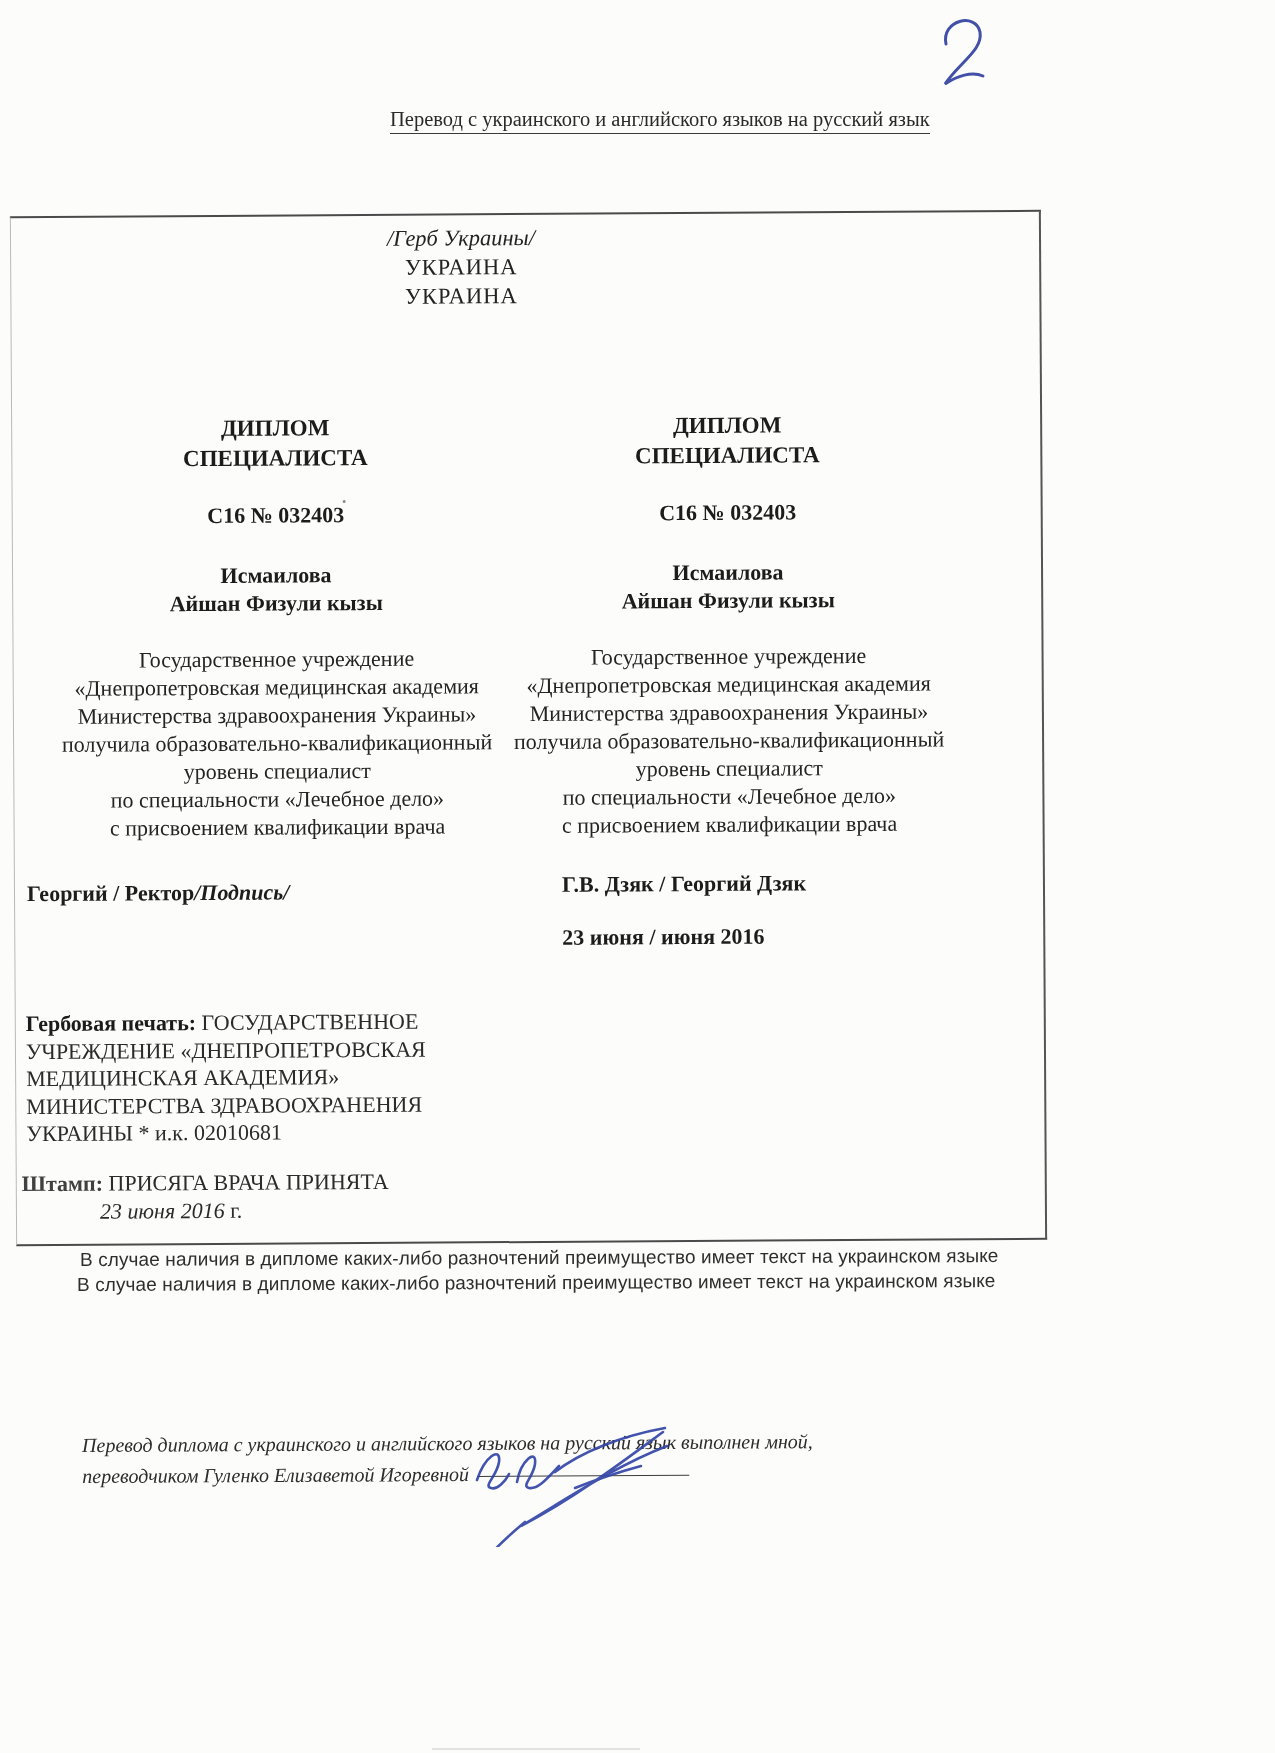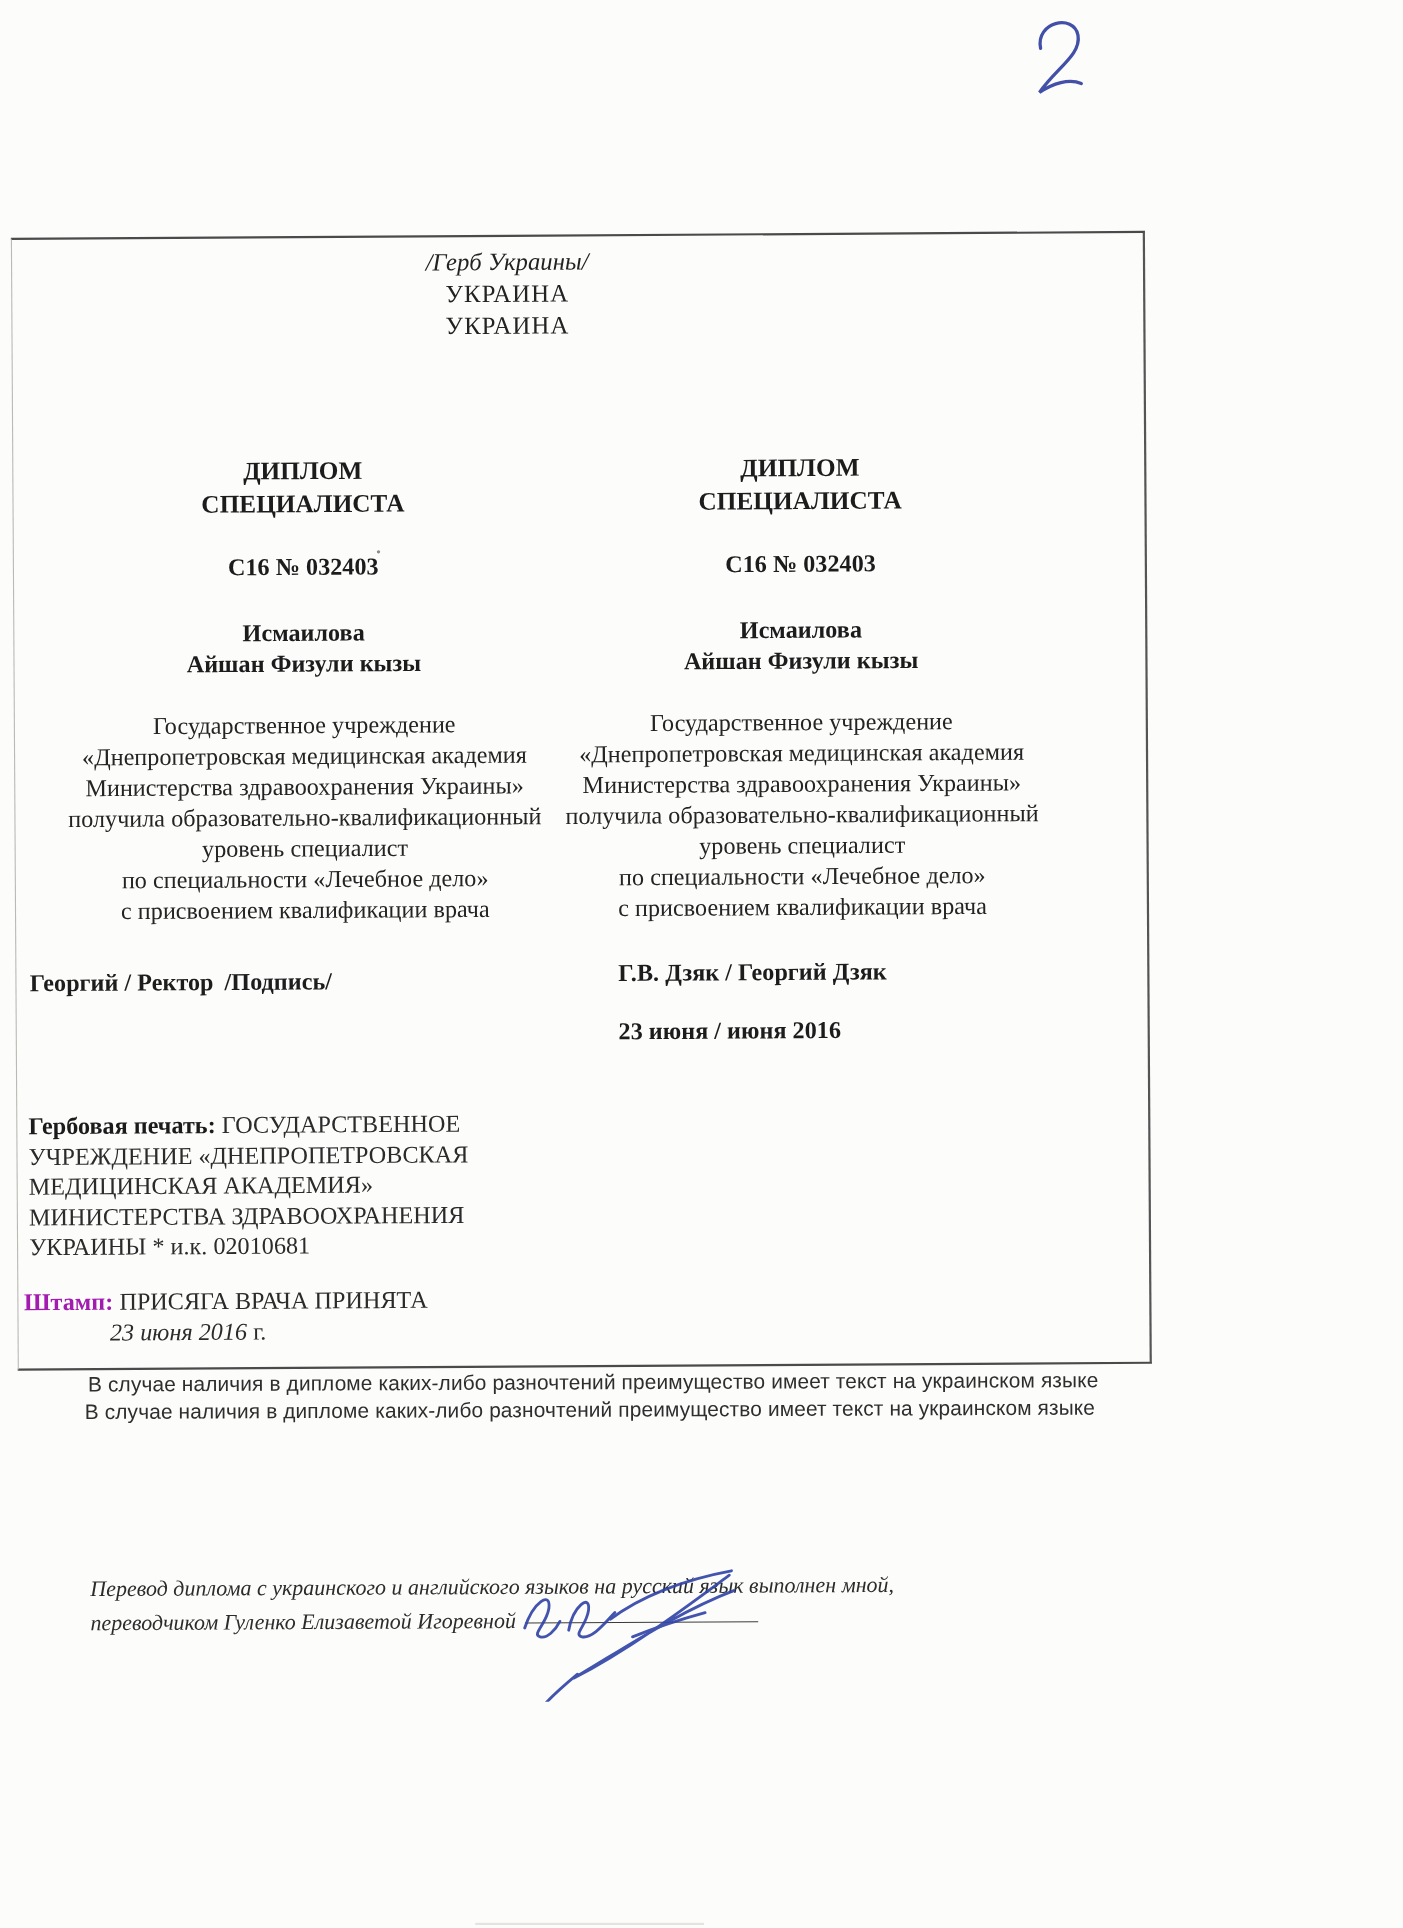--- a/index.html
+++ b/index.html
@@ -44,39 +44,39 @@
   .col-left{left:40px;}
   .col-right{left:492px;}
   .col-title{font-weight:bold;font-size:23px;line-height:30px;color:#1c1c1c;}
   .serial{font-weight:bold;margin-top:28px;color:#1c1c1c;}
   .grad-name{font-weight:bold;margin-top:32px;line-height:28px;color:#1c1c1c;}
   .body-block{margin-top:28px;}
   .rector-line{
     position:absolute;left:12px;top:663px;
     font-size:22px;font-weight:bold;color:#1d1d1d;white-space:nowrap;
   }
-  .rector-line .sig-note{margin-left:10px;}
+  .rector-line .sig-note{font-style:italic;}
   .dzyak-line{
     position:absolute;left:547px;top:657px;
     font-size:22px;font-weight:bold;color:#1c1c1c;white-space:nowrap;
   }
   .date-line{
     position:absolute;left:547px;top:710px;
     font-size:22px;font-weight:bold;color:#1c1c1c;white-space:nowrap;
   }
   .seal-block{
     position:absolute;left:10px;top:792px;width:480px;
     font-size:22px;line-height:27.5px;color:#2b2b2b;
   }
   .seal-block b{color:#1b1b1b;}
   .stamp-block{
     position:absolute;left:5px;top:952px;
     font-size:22px;line-height:28px;color:#2b2b2b;white-space:nowrap;
   }
-  .stamp-block b{color:#a21caf;}
+  .stamp-block b{color:#404040;}
   .stamp-date{margin-left:78px;}
   .stamp-date .d{font-weight:normal;font-style:italic;}
   .disclaimer{
     position:absolute;
     font-family:"Liberation Sans","DejaVu Sans",sans-serif;
     font-size:19px;color:#2e2e2e;white-space:nowrap;letter-spacing:.1px;
     transform:rotate(-0.25deg);transform-origin:left top;
   }
   .disclaimer.l1{left:80px;top:1249px;}
   .disclaimer.l2{left:77px;top:1274px;}
@@ -95,20 +95,21 @@
 </style>
 </head>
 <body>
 
 <div class="page">
 
   <svg class="pagenum-svg" viewBox="0 0 60 90" aria-label="2">
     <path d="M14,36 C9,12 44,4 48,24 C51,42 28,54 13,76 C25,68 40,63 51,68" fill="none" stroke="#4350a8" stroke-width="3" stroke-linecap="round"></path>
   </svg>
 
+  <div class="trans-header">Перевод с украинского и английского языков на русский язык</div>
 
   <div class="doc-frame">
 
     <div class="herb-block">
       <div class="herb-note">/Герб Украины/</div>
       <div class="country">УКРАИНА</div>
       <div class="country">УКРАИНА</div>
     </div>
 
     <div class="col col-left">

